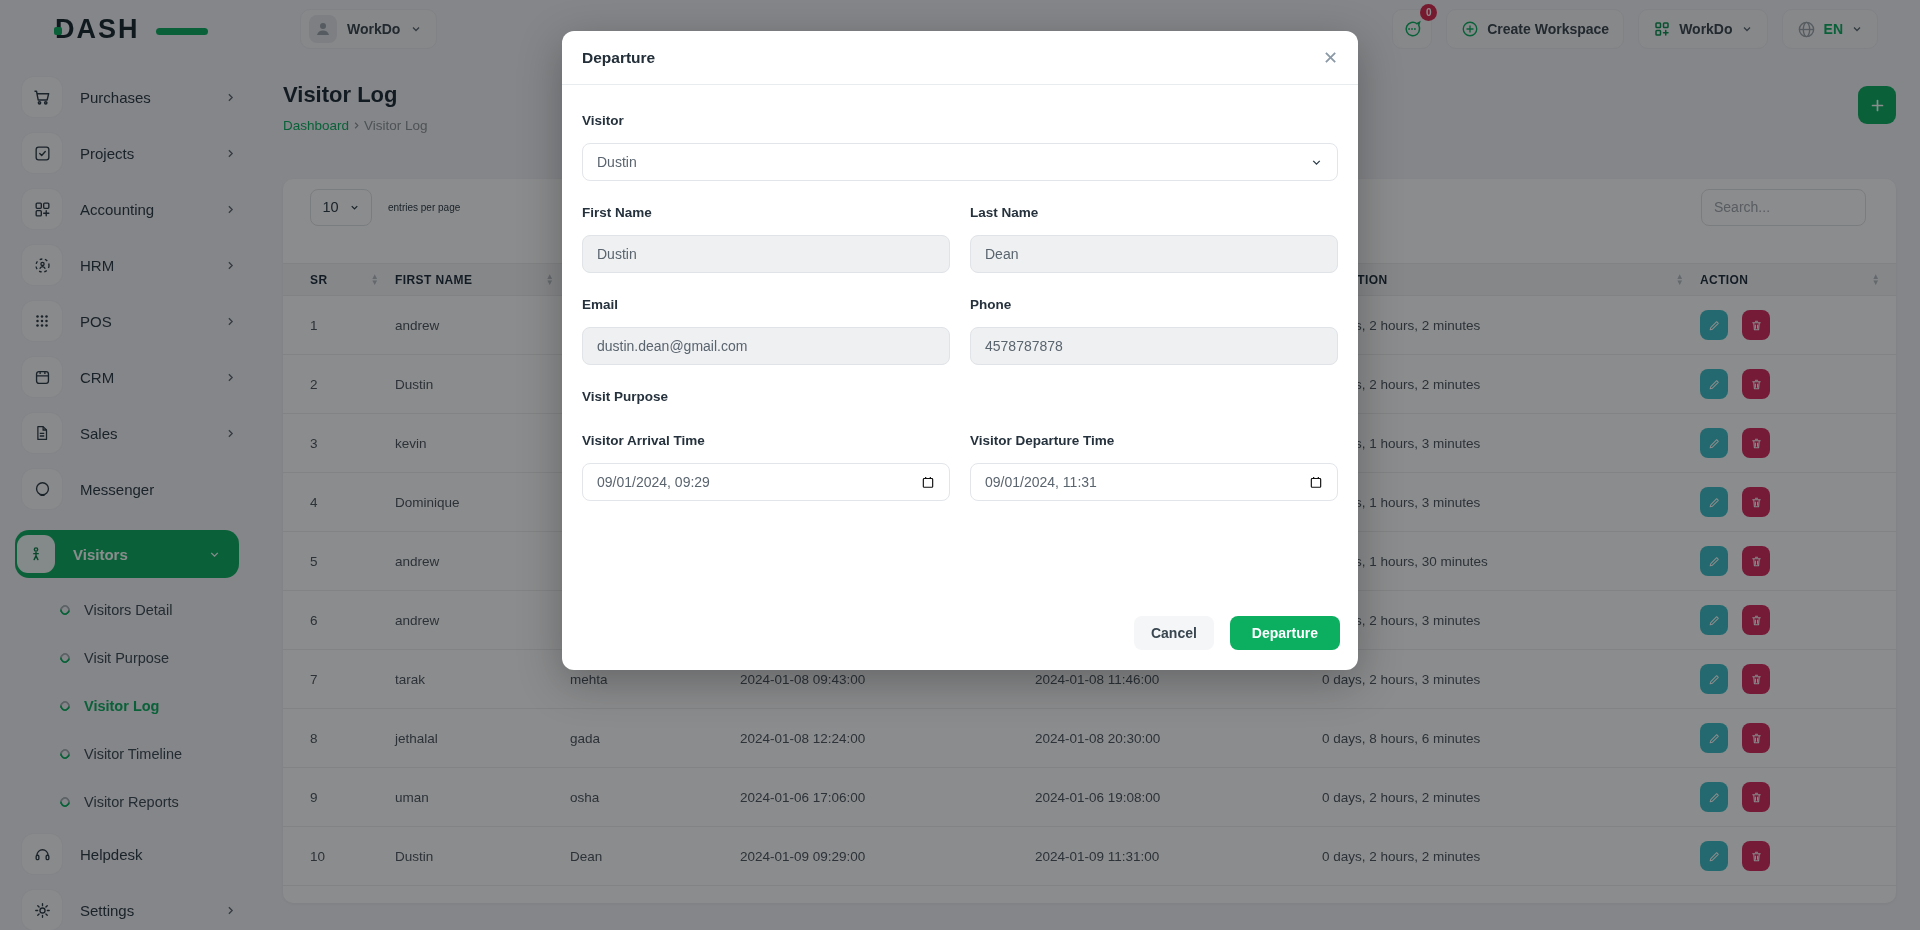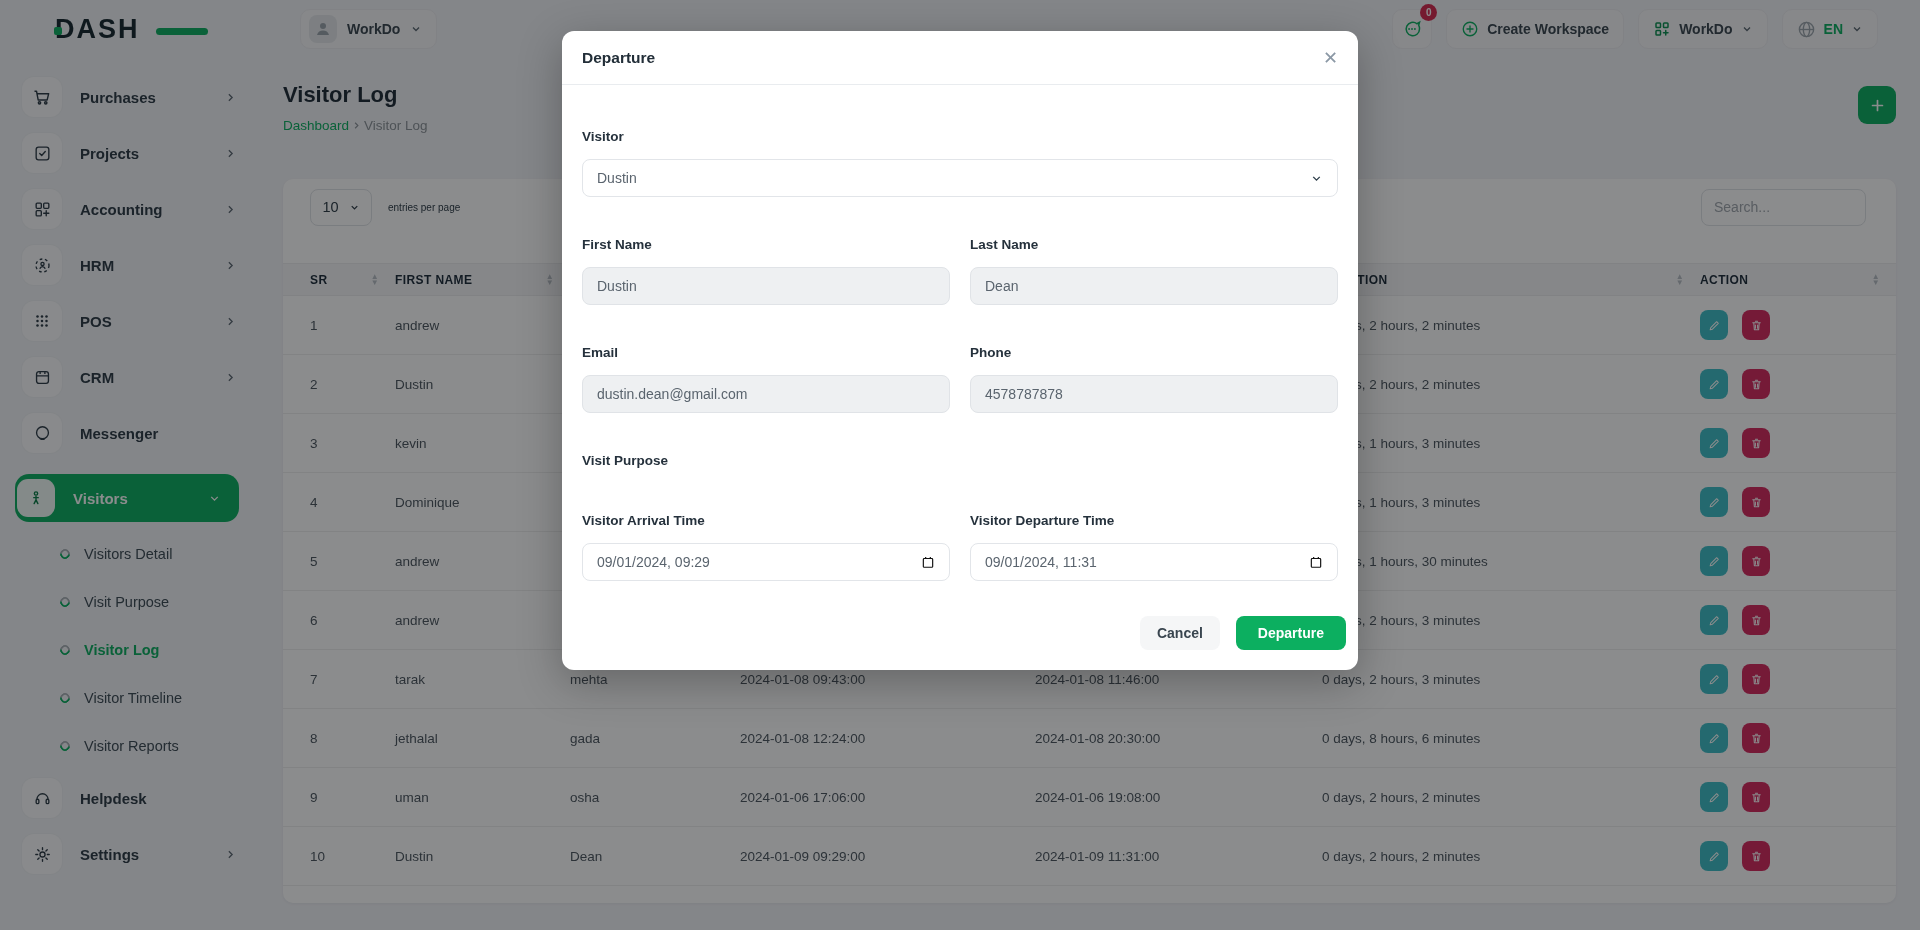--- a/index.html
+++ b/index.html
@@ -32,21 +32,21 @@
   .pill { display:flex; align-items:center; gap:8px; background:#f7f8f9;
     border:1px solid #ededf0; border-radius:10px; height:40px; padding:0 14px;
     font-size:14px; color:#39454f; font-weight:600; }
   .pill .grn { color:#0caf60; }
   .chev { color:#5a6670; }
 
   
   .sidebar { position:absolute; top:58px; left:0; width:257px; bottom:0;
     display:flex; flex-direction:column; gap:16px; padding-top:19px; }
   .s-item { display:flex; align-items:center; height:40px; padding:0 20px 0 22px;
-    color:#2c3a45; font-size:15px; font-weight:700; }
+    color:#2c3a45; font-size:15px; font-weight:400; }
   .s-item .ibox { width:40px; height:40px; border-radius:12px; background:#fbfbfd;
     box-shadow:0 0 0 1px #eef0f3; display:flex; align-items:center; justify-content:center;
     color:#2c3a45; margin-right:18px; flex:0 0 auto; }
   .s-item .lbl { flex:1; }
   .s-item .chev { font-size:12px; }
   .s-pill { margin:5px 18px 0 15px; height:48px; border-radius:14px; background:#0caf60;
     display:flex; align-items:center; padding:0 18px 0 2px; color:#fff; font-size:15px;
     font-weight:700; }
   .s-pill .ibox { background:rgba(255,255,255,0.95); color:#0b7d47; box-shadow:none;
     margin-right:18px; width:38px; height:38px; border-radius:11px; display:flex;
@@ -102,33 +102,33 @@
   
   .overlay { position:absolute; inset:0; background:rgba(8,10,12,0.47); z-index:50; }
   .modal { position:absolute; left:562px; top:31px; width:796px; height:639px;
     background:#fff; border-radius:12px; z-index:60;
     box-shadow:0 12px 44px rgba(0,0,0,0.28); display:flex; flex-direction:column; }
   .m-head { height:54px; padding:0 20px; display:flex; align-items:center;
     border-bottom:1px solid #e9ecef; flex:0 0 auto; }
   .m-title { font-size:15.5px; font-weight:700; color:#222e38; }
   .m-close { margin-left:auto; font-size:18px; color:#8b98a5; cursor:pointer; }
   .m-body { padding:28px 20px 0 20px; flex:1; }
-  .fgroup { margin-bottom:24px;margin-top:16px; }
+  .fgroup { margin-bottom:24px; }
   .flabel { display:block; font-size:13.5px; font-weight:700; color:#25313c;
     height:20px; margin-bottom:10px; }
   .fsel, .finput, .fdate { width:100%; height:38px; border:1px solid #e2e5e9;
     border-radius:8px; background:#fff; display:flex; align-items:center;
     padding:0 14px; font-size:14px; color:#5a646e; }
   .fsel .cv { flex:1; }
   .finput.dis { background:#eef0f2; border-color:#e0e3e7; }
   .two-col { display:flex; gap:20px; }
   .two-col .col { flex:1; }
   .fdate .cal { margin-left:auto; color:#111; }
   .m-foot { flex:0 0 auto; display:flex; justify-content:flex-end; gap:16px;
-    padding:0 12px 20px 20px; }
+    padding:0 18px 20px 20px; }
   .btn { height:34px; border-radius:8px; font-size:14px; font-weight:600;
     display:flex; align-items:center; justify-content:center; border:none; cursor:pointer; }
   .btn.cancel { background:#f5f6f7; color:#39454f; padding:0 17px; }
   .btn.primary { background:#0caf60; color:#fff; padding:0 22px; }
   svg { display:block; }
 </style>
 </head>
 <body>
 
 <div class="app">
@@ -281,20 +281,32 @@
           <rect x="4.5" y="4.5" width="15" height="15" rx="3"></rect>
             <path d="M9 4.5v3M15 4.5v3M4.5 10h15"></path>
         </svg>
         </span>
       <span class="lbl">CRM</span>
       <svg class="chev" width="13" height="13" viewBox="0 0 24 24" fill="none" stroke="currentColor" stroke-width="2.4">
           <path d="M9 6l6 6-6 6"></path>
         </svg>
     </div>
 
+    <div class="s-item">
+      <span class="ibox">
+        <svg width="18" height="18" viewBox="0 0 24 24" fill="none" stroke="currentColor" stroke-width="1.7">
+          <path d="M6.5 3.5h7l4.5 4.5v12.5h-11.5z" stroke-linejoin="round"></path>
+          <path d="M13.5 3.5V8h4.5M9 12.5h6M9 16h6"></path>
+        </svg>
+        </span>
+      <span class="lbl">Sales</span>
+      <svg class="chev" width="13" height="13" viewBox="0 0 24 24" fill="none" stroke="currentColor" stroke-width="2.4">
+          <path d="M9 6l6 6-6 6"></path>
+        </svg>
+    </div>
 
     <div class="s-item">
       <span class="ibox">
         <svg width="19" height="19" viewBox="0 0 24 24" fill="none" stroke="currentColor" stroke-width="1.7">
           <circle cx="12" cy="11" r="7.5"></circle>
             <path d="M9 18.5c1.5 1 3 1.2 5 .8" stroke-linecap="round"></path>
         </svg>
         </span>
       <span class="lbl">Messenger</span>
     </div>

